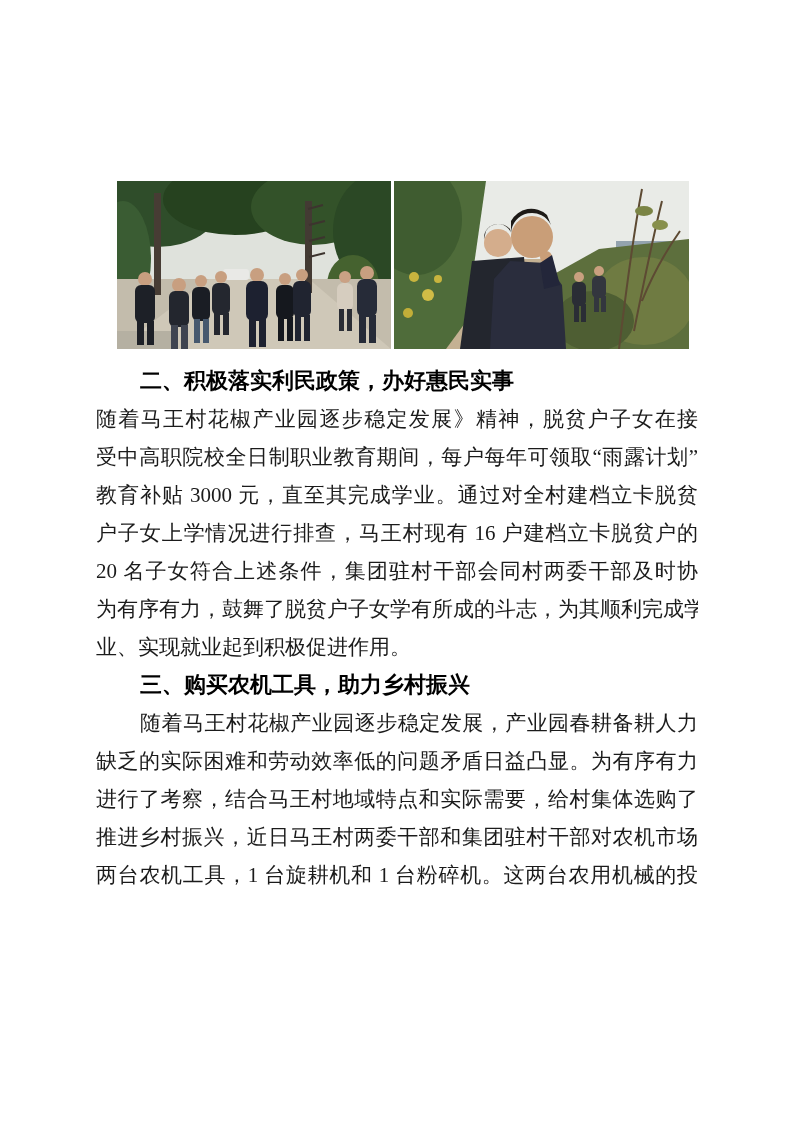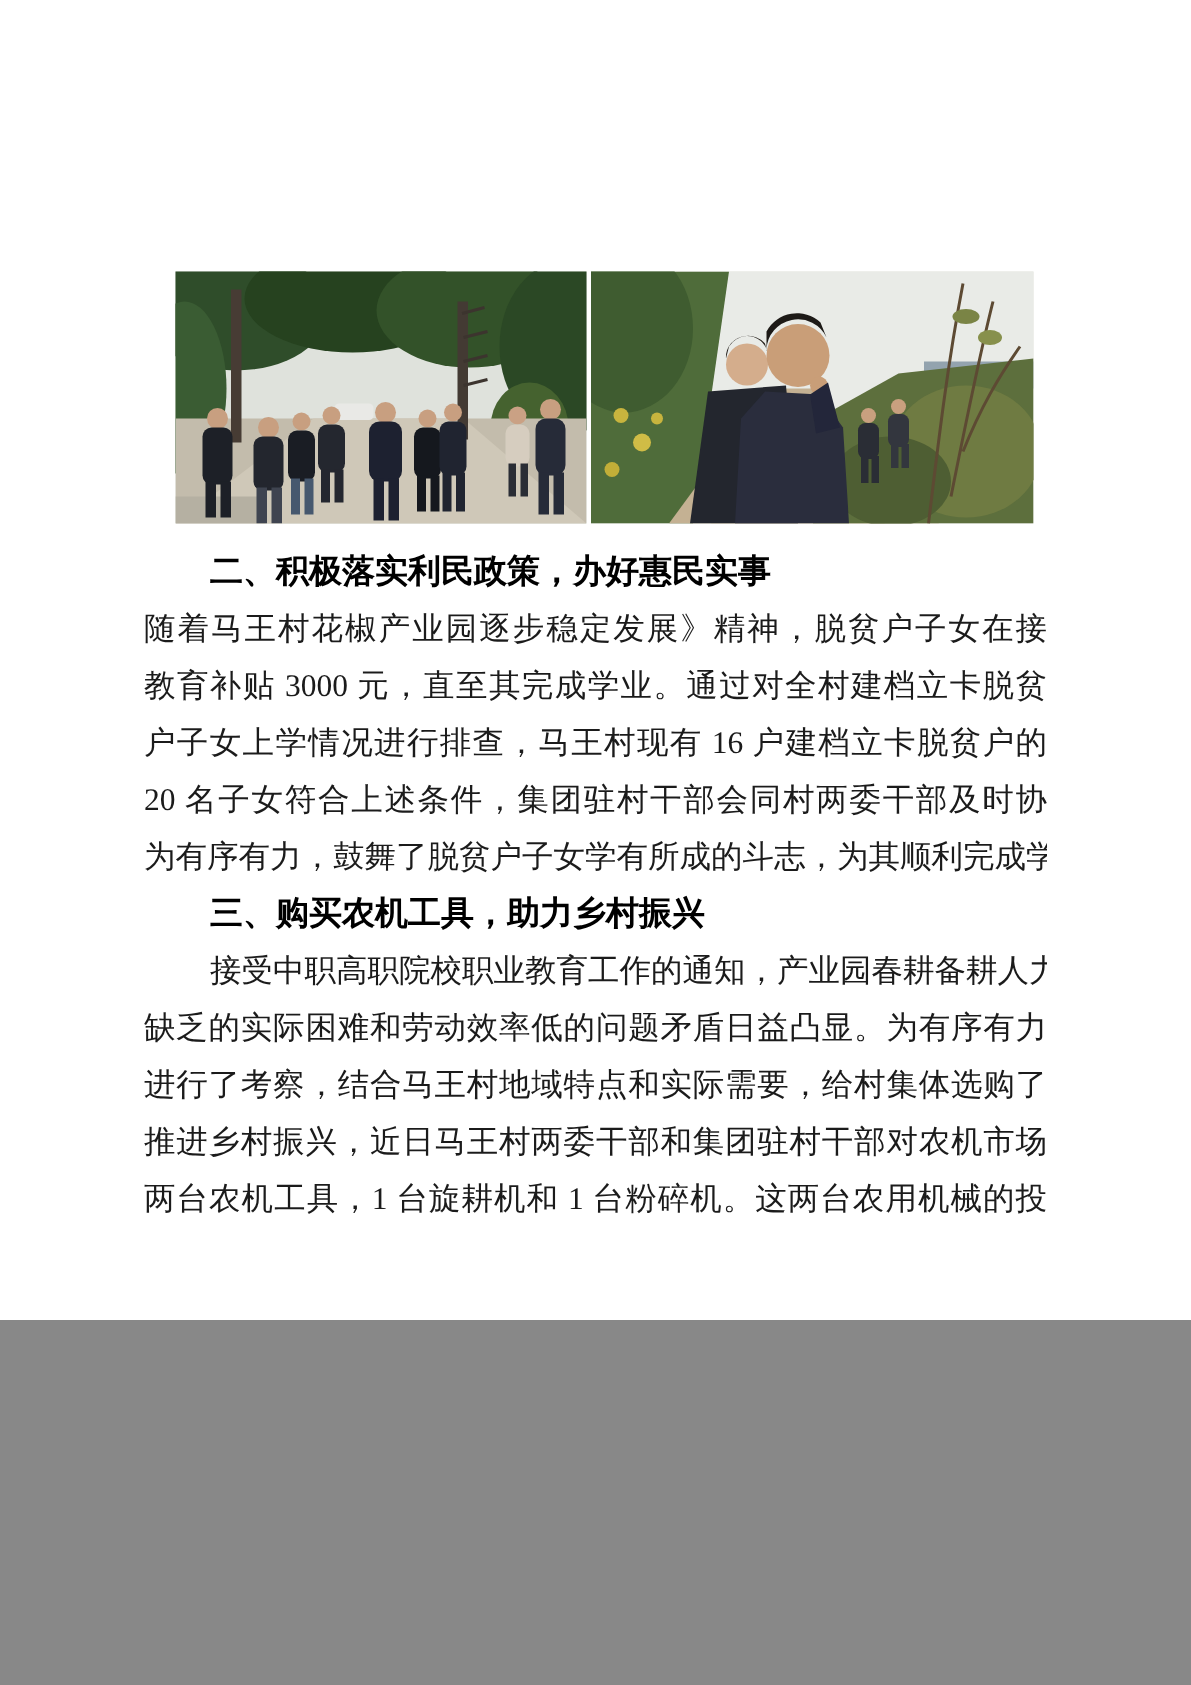--- a/index.html
+++ b/index.html
@@ -1,19 +1,19 @@
 <!DOCTYPE html>
 <html><head>
 <meta charset="utf-8">
 <style>
   * { margin:0; padding:0; box-sizing:border-box; }
   body { background:#888; font-family:"Liberation Serif", serif; }
   .page {
     position:relative;
-    width:794px; height:880px;
+    width:794px; height:1123px;
     margin:0 auto;
     background:#ffffff;
     overflow:hidden;
   }
   .photos {
     position:absolute; left:117px; top:181px;
     display:flex; gap:3px;
   }
   .photo { display:block; background:#dfe2dc; }
   .text-block {
@@ -155,27 +155,29 @@
         <polygon points="146,82 158,74 166,104 150,108" fill="#23263a"></polygon>
       </g>
     </svg>
   </div>
 
   <div class="text-block">
 
     <div class="heading">二、积极落实利民政策，办好惠民实事</div>
 
     <div class="line">随着马王村花椒产业园逐步稳定发展》精神，脱贫户子女在接</div>
+    <div class="line">受中高职院校全日制职业教育期间，每户每年可领取“雨露计划”</div>
     <div class="line">教育补贴 3000 元，直至其完成学业。通过对全村建档立卡脱贫</div>
     <div class="line">户子女上学情况进行排查，马王村现有 16 户建档立卡脱贫户的</div>
     <div class="line">20 名子女符合上述条件，集团驻村干部会同村两委干部及时协</div>
     <div class="line">为有序有力，鼓舞了脱贫户子女学有所成的斗志，为其顺利完成学</div>
+    <div class="line para-end">业、实现就业起到积极促进作用。</div>
 
     <div class="heading">三、购买农机工具，助力乡村振兴</div>
 
-    <div class="line indent">接受中职高职院校职业教育工作的通知，产业园春耕备耕人力</div>
+    <div class="line indent">随着马王村花椒产业园逐步稳定发展，产业园春耕备耕人力</div>
     <div class="line">缺乏的实际困难和劳动效率低的问题矛盾日益凸显。为有序有力</div>
     <div class="line">进行了考察，结合马王村地域特点和实际需要，给村集体选购了</div>
     <div class="line">推进乡村振兴，近日马王村两委干部和集团驻村干部对农机市场</div>
     <div class="line">两台农机工具，1 台旋耕机和 1 台粉碎机。这两台农用机械的投</div>
   </div>
 
 </div>
 
 </body></html>

